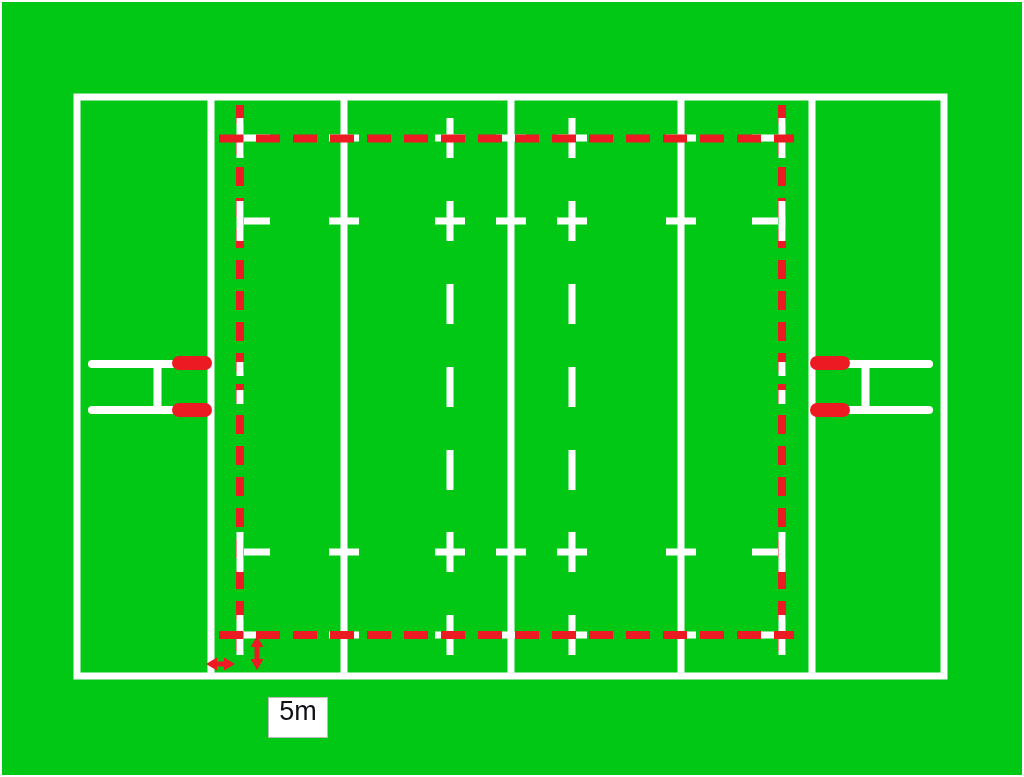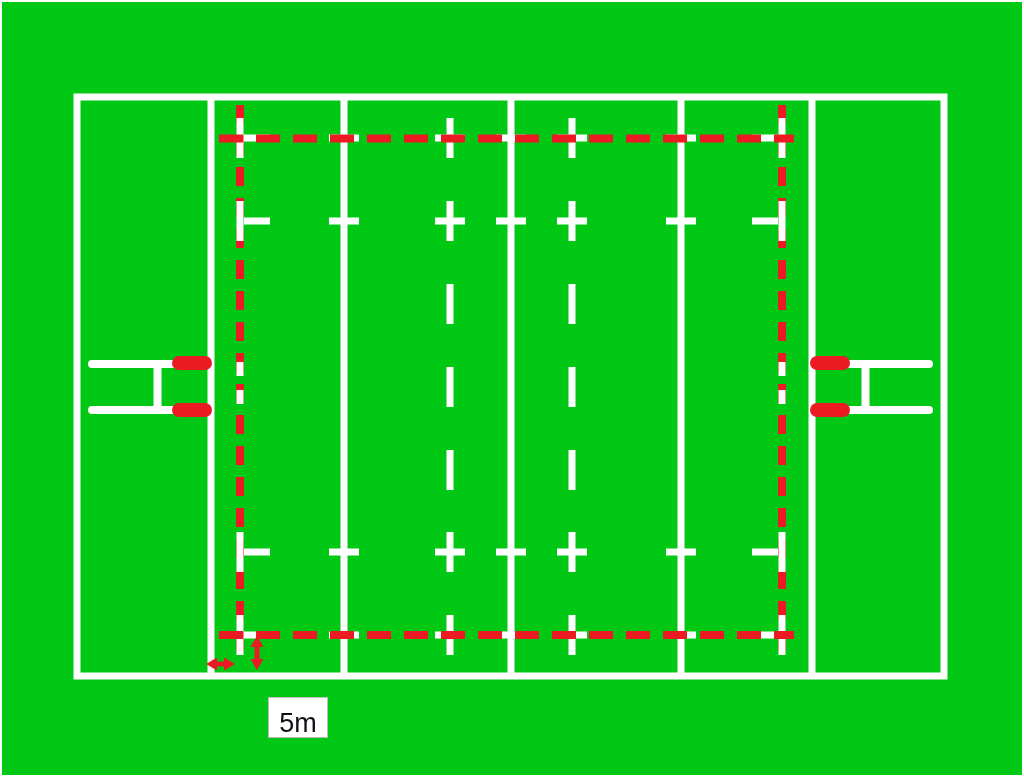--- a/index.html
+++ b/index.html
@@ -19,21 +19,21 @@
   
   .rv{stroke:var(--highlight-red,#EC1B23);stroke-width:8;fill:none;stroke-dasharray:19 12;}
   .rh{stroke:var(--highlight-red,#EC1B23);stroke-width:8;fill:none;stroke-dasharray:24 13;}
   .rf{fill:var(--highlight-red,#EC1B23);}
   .ar{stroke:var(--highlight-red,#EC1B23);stroke-width:5;}
   .measure-label{
     position:absolute;left:268px;top:697px;width:60px;height:41px;
     background:var(--label-background,#ffffff);
     border:1px solid var(--label-border,#bbbbbb);
     box-sizing:border-box;
-    display:flex;align-items:flex-end;justify-content:center;
+    display:flex;align-items:flex-start;justify-content:center;
     font-size:27px;line-height:1;color:var(--label-text,#101018);
   }
 </style>
 </head>
 <body>
 
 <div class="canvas">
 
 <svg width="1024" height="777" viewBox="0 0 1024 777">
 

